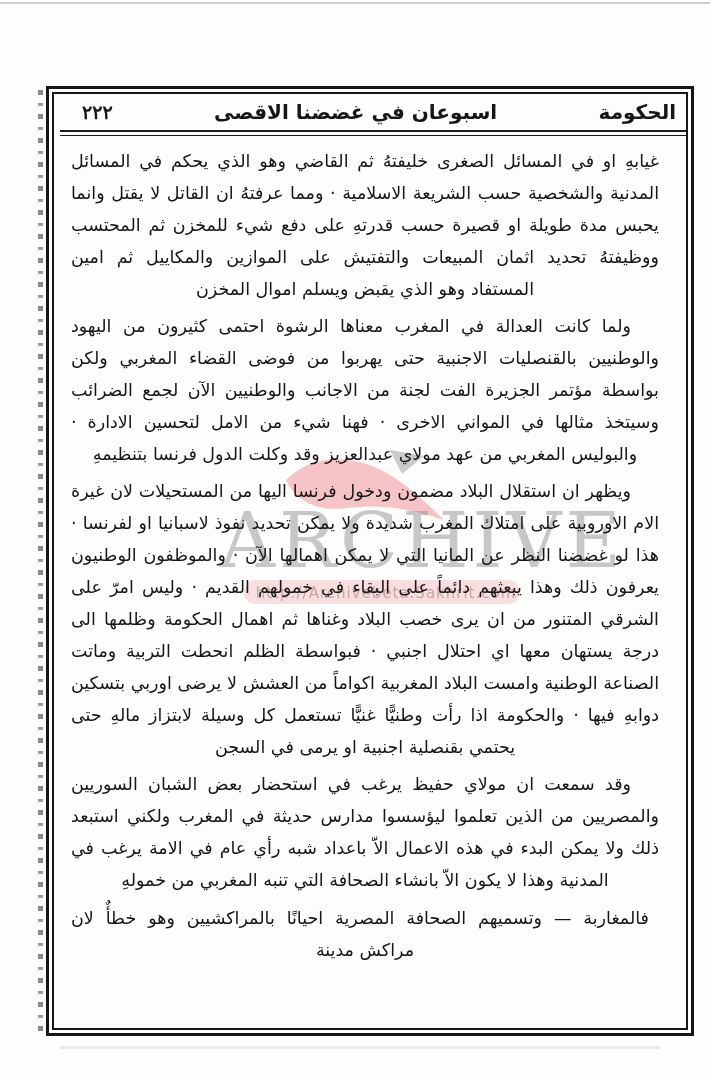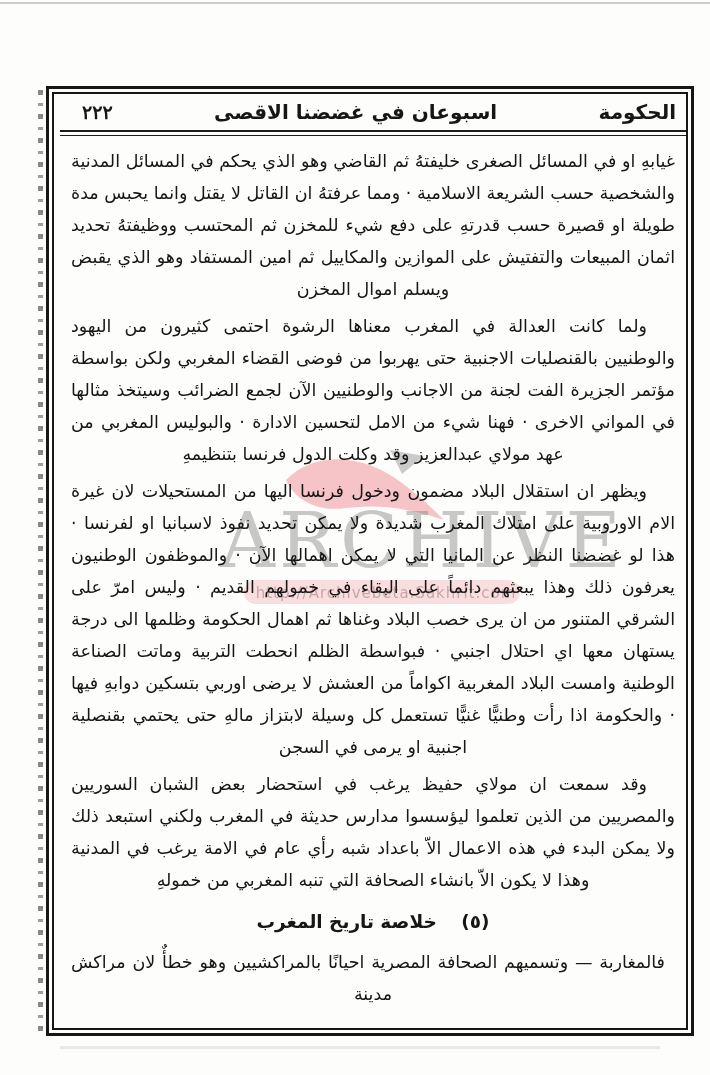--- a/index.html
+++ b/index.html
@@ -46,21 +46,21 @@
   .content{position:absolute;left:56px;top:92px;width:634px;z-index:2;direction:rtl;}
   .page-header{
     display:flex;align-items:flex-end;justify-content:space-between;
     padding:8px 14px 4px 26px;font-size:20px;font-weight:bold;
   }
   .page-header .hdr-num{font-size:19px;font-family:Liberation Serif, serif;}
   .hdr-rule{height:2px;background:#1d1d1d;margin:2px 4px 0 4px;}
   .hdr-rule2{height:1px;background:#1d1d1d;margin:3px 4px 0 4px;}
 
   .body-text{padding:9px 15px 0 15px;font-size:17.5px;line-height:32px;text-align:justify;}
-  .para{margin:0 0 5px 0;text-align:justify;text-align-last:center;text-indent:28px;}
+  .para{margin:0 16px 5px 0;text-align:justify;text-align-last:center;text-indent:28px;}
   .para.no-indent{text-indent:0;}
   .center-line{margin:2px 0 4px 0;text-align:center;}
   .section-heading{margin:10px 0 8px 0;text-align:center;font-size:18.5px;font-weight:bold;}
   .section-heading .sec-num{margin-left:18px;}
   .footnote{margin-top:6px;text-indent:10px;}
 </style>
 </head>
 <body>
 
 <div class="scan-top-line"></div>
@@ -91,19 +91,15 @@
     <span class="hdr-num">٢٢٢</span>
   </div>
   <div class="hdr-rule"></div>
   <div class="hdr-rule2"></div>
 
   <div class="body-text">
     <p class="para no-indent">غيابهِ او في المسائل الصغرى خليفتهُ ثم القاضي وهو الذي يحكم في المسائل المدنية والشخصية حسب الشريعة الاسلامية · ومما عرفتهُ ان القاتل لا يقتل وانما يحبس مدة طويلة او قصيرة حسب قدرتهِ على دفع شيء للمخزن ثم المحتسب ووظيفتهُ تحديد اثمان المبيعات والتفتيش على الموازين والمكاييل ثم امين المستفاد وهو الذي يقبض ويسلم اموال المخزن</p>
     <p class="para">ولما كانت العدالة في المغرب معناها الرشوة احتمى كثيرون من اليهود والوطنيين بالقنصليات الاجنبية حتى يهربوا من فوضى القضاء المغربي ولكن بواسطة مؤتمر الجزيرة الفت لجنة من الاجانب والوطنيين الآن لجمع الضرائب وسيتخذ مثالها في المواني الاخرى · فهنا شيء من الامل لتحسين الادارة · والبوليس المغربي من عهد مولاي عبدالعزيز وقد وكلت الدول فرنسا بتنظيمهِ</p>
     <p class="para">ويظهر ان استقلال البلاد مضمون ودخول فرنسا اليها من المستحيلات لان غيرة الام الاوروبية على امتلاك المغرب شديدة ولا يمكن تحديد نفوذ لاسبانيا او لفرنسا · هذا لو غضضنا النظر عن المانيا التي لا يمكن اهمالها الآن · والموظفون الوطنيون يعرفون ذلك وهذا يبعثهم دائماً على البقاء في خمولهم القديم · وليس امرّ على الشرقي المتنور من ان يرى خصب البلاد وغناها ثم اهمال الحكومة وظلمها الى درجة يستهان معها اي احتلال اجنبي · فبواسطة الظلم انحطت التربية وماتت الصناعة الوطنية وامست البلاد المغربية اكواماً من العشش لا يرضى اوربي بتسكين دوابهِ فيها · والحكومة اذا رأت وطنيًّا غنيًّا تستعمل كل وسيلة لابتزاز مالهِ حتى يحتمي بقنصلية اجنبية او يرمى في السجن</p>
     <p class="para">وقد سمعت ان مولاي حفيظ يرغب في استحضار بعض الشبان السوريين والمصريين من الذين تعلموا ليؤسسوا مدارس حديثة في المغرب ولكني استبعد ذلك ولا يمكن البدء في هذه الاعمال الاّ باعداد شبه رأي عام في الامة يرغب في المدنية وهذا لا يكون الاّ بانشاء الصحافة التي تنبه المغربي من خمولهِ</p>
-    <h3 class="section-heading">
-      <span class="sec-num">(٥)</span>
-      <span>خلاصة تاريخ المغرب</span>
-    </h3>
     <p class="para footnote">فالمغاربة — وتسميهم الصحافة المصرية احيانًا بالمراكشيين وهو خطأٌ لان مراكش مدينة</p>
   </div>
 </div>
 
 </body></html>

